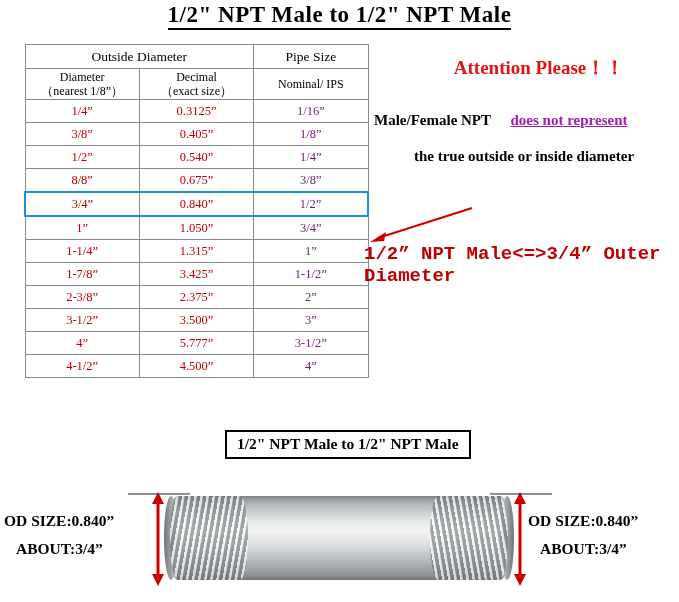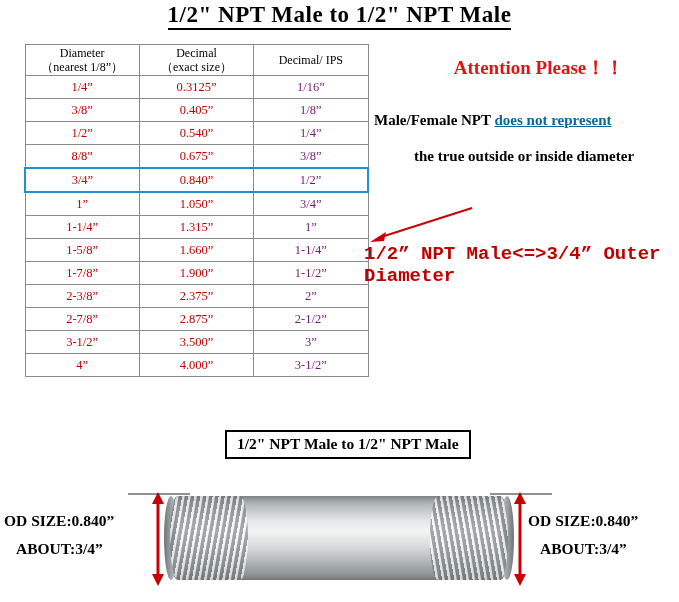--- a/index.html
+++ b/index.html
@@ -93,22 +93,23 @@
   .note1 {
     position: absolute;
     left: 374px;
     top: 112px;
     width: 300px;
     font-size: 15px;
     font-weight: bold;
     font-family: "Liberation Serif", serif;
   }
   .note1 .strike-red {
-    color: #0369a1;
+    color: #a21caf;
     text-decoration: underline;
+    margin-left: 16px;
   }
   .note2 {
     position: absolute;
     left: 374px;
     top: 148px;
     width: 300px;
     font-size: 15px;
     font-weight: bold;
     font-family: "Liberation Serif", serif;
     text-align: center;
@@ -220,31 +221,35 @@
 </head>
 <body>
 
 <div class="title">
   <span class="underline">1/2" NPT Male to 1/2" NPT Male</span>
 </div>
 
 <div class="table-wrap">
   <table class="spec">
     <tbody>
+        <tr>
+      <th class="hdr-main" colspan="2">Outside Diameter</th>
+      <th class="hdr-main">Pipe Size</th>
+    </tr>
     <tr>
       <th class="hdr-sub">
         <div>Diameter</div>
         <div>（nearest 1/8”）</div>
       </th>
       <th class="hdr-sub">
         <div>Decimal</div>
         <div>（exact size）</div>
       </th>
       <th class="hdr-sub">
-        <div>Decimal/ IPS</div>
+        <div>Nominal/ IPS</div>
       </th>
     </tr>
 
     <tr>
       <td class="col-frac c-red">1/4”</td>
       <td class="col-dec c-red">0.3125”</td>
       <td class="col-pipe c-black">1/16”</td>
     </tr>
     <tr>
       <td class="col-frac c-red">3/8”</td>
@@ -270,48 +275,43 @@
       <td class="col-frac c-red">1”</td>
       <td class="col-dec c-red">1.050”</td>
       <td class="col-pipe c-black">3/4”</td>
     </tr>
     <tr>
       <td class="col-frac c-red">1-1/4”</td>
       <td class="col-dec c-red">1.315”</td>
       <td class="col-pipe c-black">1”</td>
     </tr>
     <tr>
-      <td class="col-frac c-red">1-5/8”</td>
-      <td class="col-dec c-red">1.660”</td>
-      <td class="col-pipe c-black">1-1/4”</td>
-    </tr>
-    <tr>
       <td class="col-frac c-red">1-7/8”</td>
-      <td class="col-dec c-red">1.900”</td>
+      <td class="col-dec c-red">3.425”</td>
       <td class="col-pipe c-black">1-1/2”</td>
     </tr>
     <tr>
       <td class="col-frac c-red">2-3/8”</td>
       <td class="col-dec c-red">2.375”</td>
       <td class="col-pipe c-black">2”</td>
     </tr>
     <tr>
-      <td class="col-frac c-red">2-7/8”</td>
-      <td class="col-dec c-red">2.875”</td>
-      <td class="col-pipe c-black">2-1/2”</td>
-    </tr>
-    <tr>
       <td class="col-frac c-red">3-1/2”</td>
       <td class="col-dec c-red">3.500”</td>
       <td class="col-pipe c-black">3”</td>
     </tr>
     <tr>
       <td class="col-frac c-red">4”</td>
-      <td class="col-dec c-red">4.000”</td>
+      <td class="col-dec c-red">5.777”</td>
       <td class="col-pipe c-black">3-1/2”</td>
+    </tr>
+    <tr>
+      <td class="col-frac c-red">4-1/2”</td>
+      <td class="col-dec c-red">4.500”</td>
+      <td class="col-pipe c-black">4”</td>
     </tr>
   </tbody>
     </table>
 </div>
 
 <div class="attention">Attention Please！！</div>
 
 <div class="note1">
   <span>Male/Female NPT </span><span class="strike-red">does not represent</span>
 </div>

